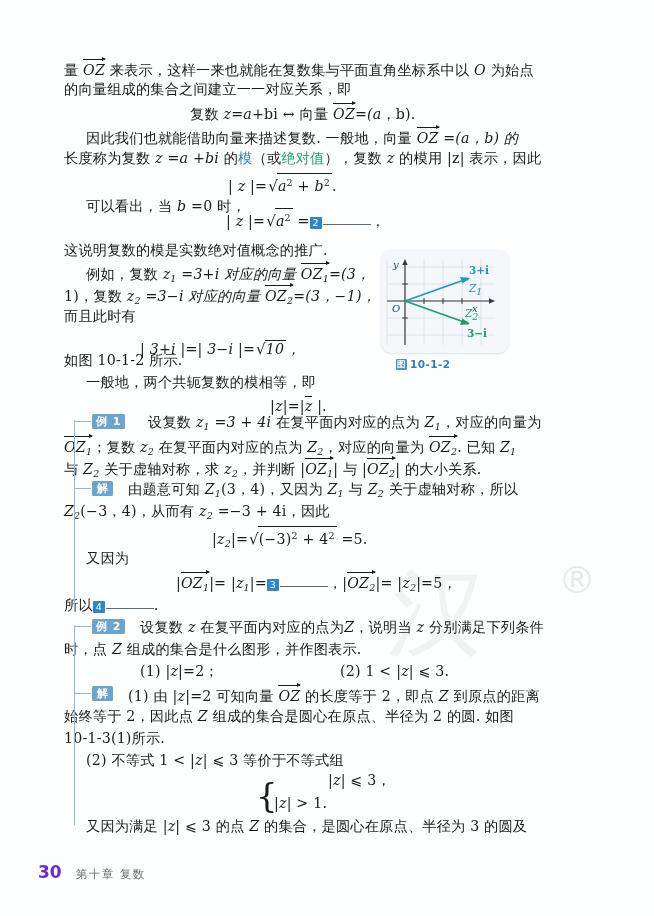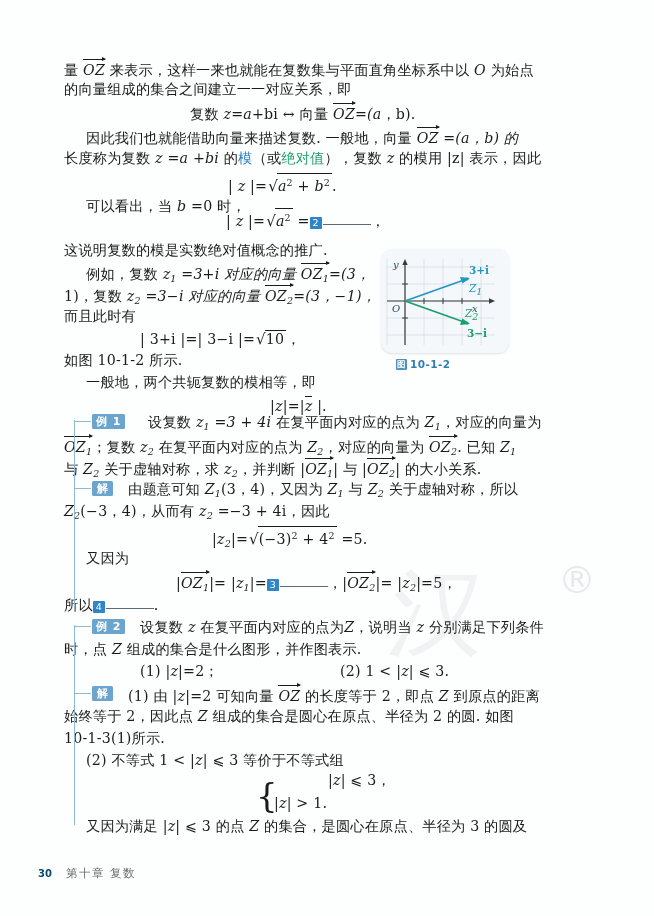--- a/index.html
+++ b/index.html
@@ -148,21 +148,21 @@
     vertical-align:1px;
   }
 
   
   .footer{
     position:absolute;left:38px;top:862px;
     z-index:3;white-space:nowrap;
   }
   .footer .pn{
     font-family:"DejaVu Sans","Liberation Sans",sans-serif;
-    font-size:10px;font-weight:bold;color:#0c4a6e;
+    font-size:17px;font-weight:bold;color:#6d28d9;
   }
   .footer .ch{
     font-size:11.5px;color:#6a6a6a;margin-left:14px;
     letter-spacing:1.5px;
   }
 </style>
 </head>
 <body>
 
 <div class="page">
@@ -205,21 +205,21 @@
     <div class="ln" style="left:64px;top:242px;">这说明复数的模是实数绝对值概念的推广.</div>
 
     <div class="ln" style="left:86px;top:264px;">
       <span>例如，复数 </span><span class="it"><span class="it">z</span><span class="sub">1</span> =3+i 对应的向量 </span><span class="vecwrap"><span class="bar"></span><span class="it">OZ<span class="sub">1</span></span></span><span class="it">=(3，</span>
     </div>
     <div class="ln" style="left:64px;top:286px;">
       <span>1)，复数 </span><span class="it">z<span class="sub">2</span> =3−i 对应的向量 </span><span class="vecwrap"><span class="bar"></span><span class="it">OZ<span class="sub">2</span></span></span><span class="it">=(3，−1)，</span>
     </div>
     <div class="ln" style="left:64px;top:308px;">而且此时有</div>
 
-    <div class="ln" style="left:140px;top:330px;">
+    <div class="ln" style="left:140px;top:340px;font-style:italic;">
       <span>|&nbsp;3+i&nbsp;|=|&nbsp;3−i&nbsp;|=</span><span class="rad"><span class="rsym">√</span><span class="rbody">10</span></span><span>，</span>
     </div>
 
     <div class="ln" style="left:64px;top:352px;">如图 10-1-2 所示.</div>
     <div class="ln" style="left:86px;top:374px;">一般地，两个共轭复数的模相等，即</div>
 
     <div class="ln" style="left:270px;top:396px;">
       <span>|<span class="it">z</span>|=|</span><span class="conjwrap"><span class="bar2"></span><span class="it">z</span></span><span>&nbsp;|.</span>
     </div>
 

